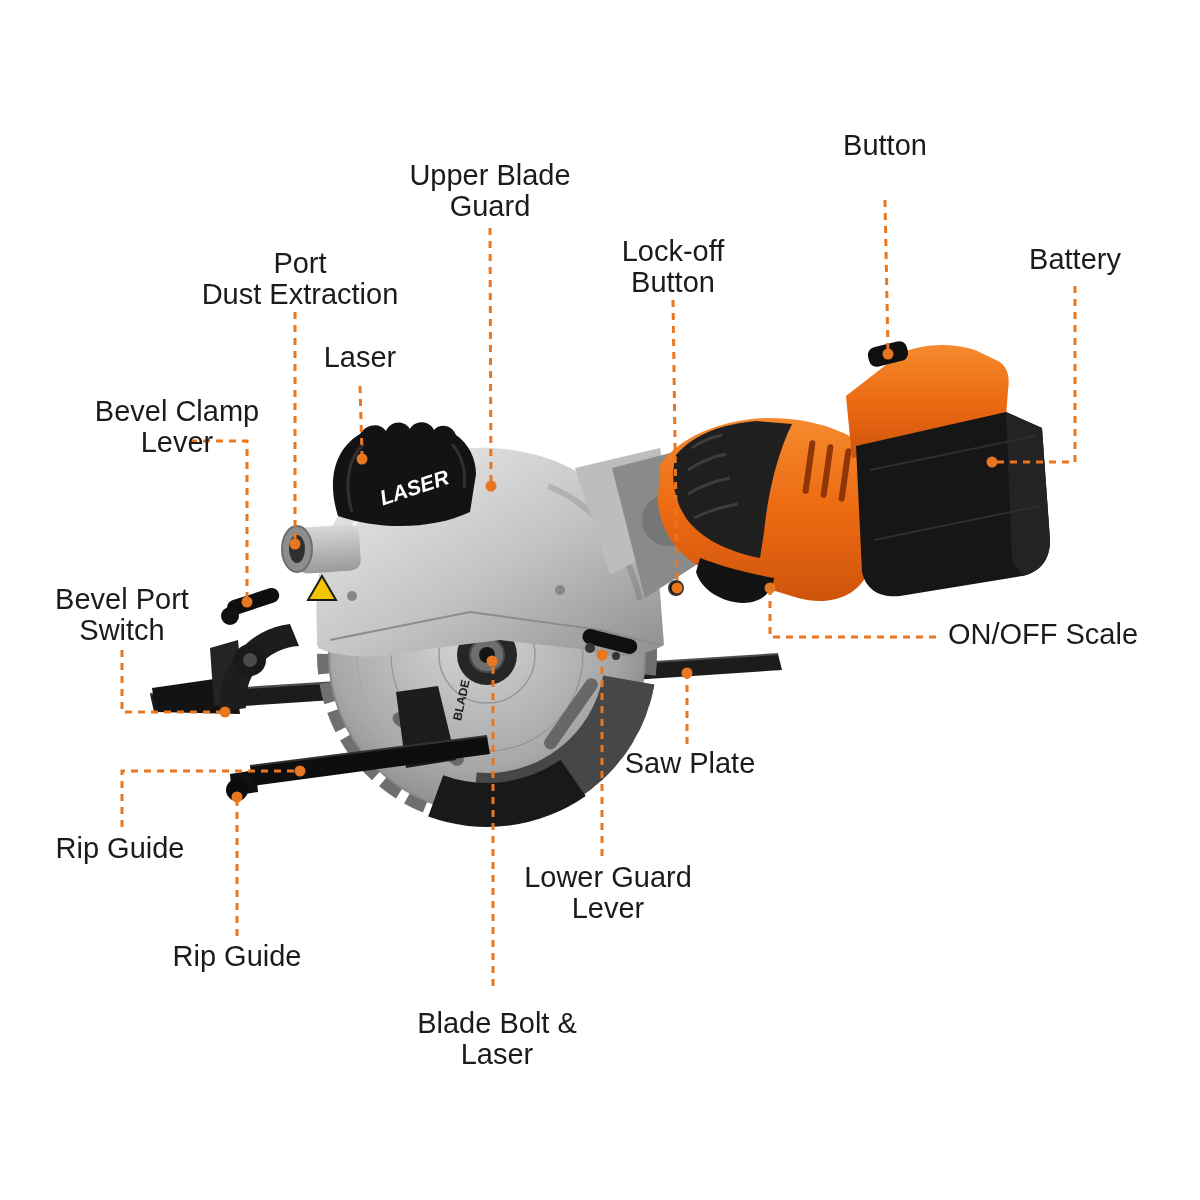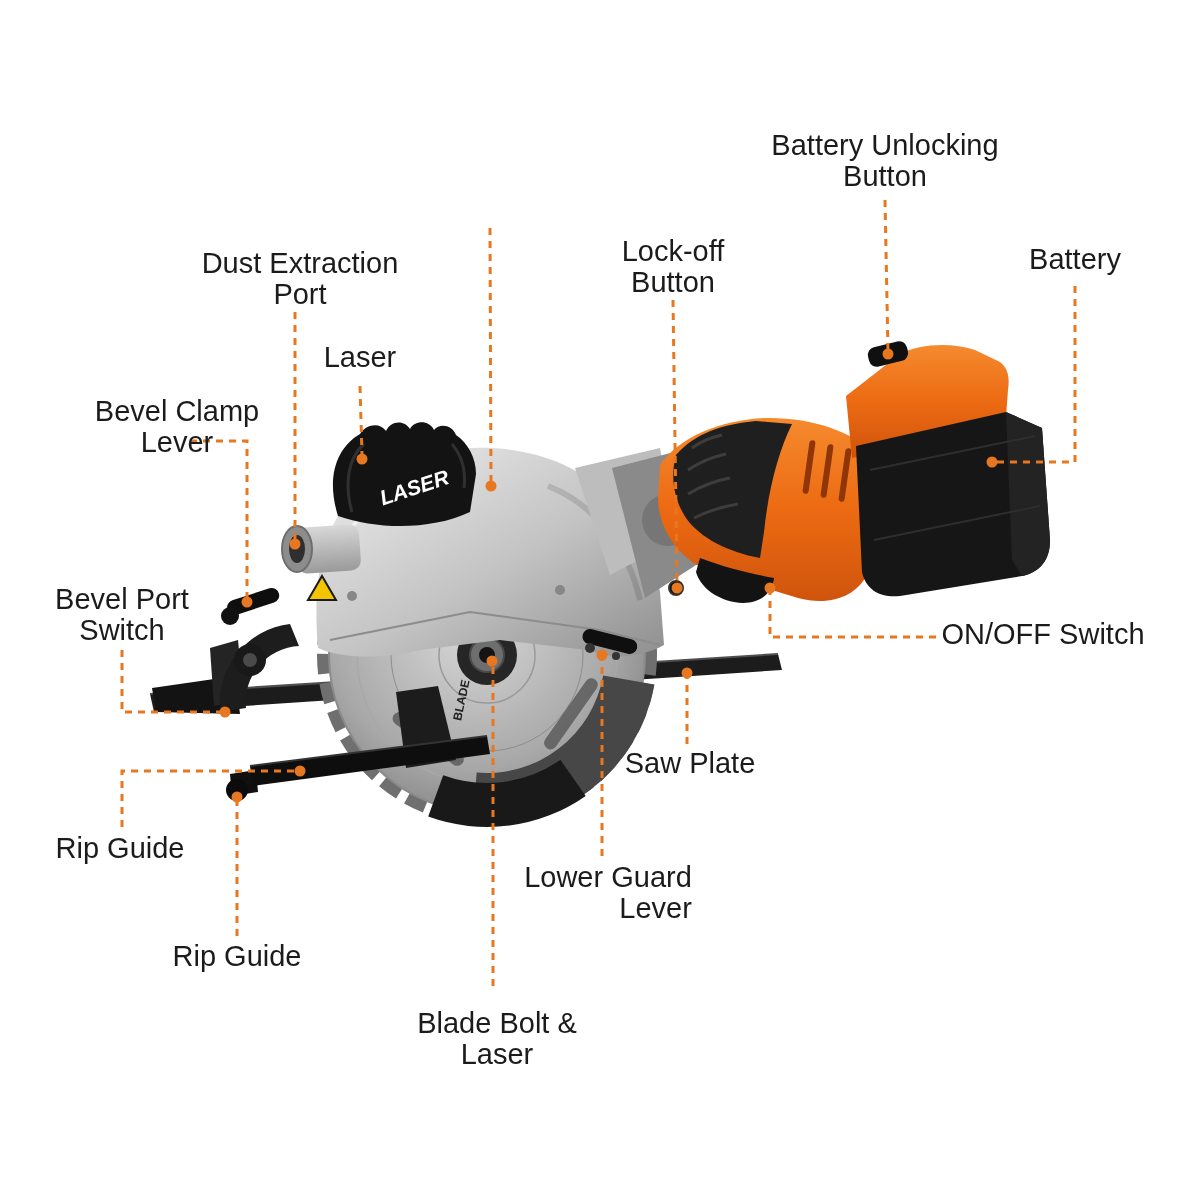--- a/index.html
+++ b/index.html
@@ -208,55 +208,58 @@
 
       <polyline class="leader" points="237,936 237,801"></polyline>
       <circle class="dot" cx="237" cy="797" r="5.5"></circle>
 
       <polyline class="leader" points="493,986 493,666"></polyline>
       <circle class="dot" cx="492" cy="661" r="5.5"></circle>
     </g>
   </svg>
 
   <div class="label" style="left:885px; top:130px;">
-    <span>Battery Unlocking</span>
     <span>Button</span>
   </div>
+  <div class="label" style="left:490px; top:160px;">
+    <span>Upper Blade</span>
+    <span>Guard</span>
+  </div>
   <div class="label" style="left:300px; top:248px;">
+    <span>Port</span>
     <span>Dust Extraction</span>
-    <span>Port</span>
   </div>
   <div class="label" style="left:673px; top:236px;">
     <span>Lock-off</span>
     <span>Button</span>
   </div>
   <div class="label" style="left:1075px; top:244px;">
     <span>Battery</span>
   </div>
   <div class="label" style="left:360px; top:342px;">
     <span>Laser</span>
   </div>
   <div class="label" style="left:148px; top:396px;margin-left:29px;">
     <span>Bevel Clamp</span>
     <span>Lever</span>
   </div>
   <div class="label" style="left:122px; top:584px;">
     <span>Bevel Port</span>
     <span>Switch</span>
   </div>
   <div class="label" style="left:1043px; top:619px;">
-    <span>ON/OFF Switch</span>
+    <span>ON/OFF Scale</span>
   </div>
   <div class="label" style="left:690px; top:748px;">
     <span>Saw Plate</span>
   </div>
   <div class="label" style="left:120px; top:833px;">
     <span>Rip Guide</span>
   </div>
-  <div class="label" style="left:608px; top:862px;text-align:right;">
+  <div class="label" style="left:608px; top:862px;">
     <span>Lower Guard</span>
     <span>Lever</span>
   </div>
   <div class="label" style="left:237px; top:941px;">
     <span>Rip Guide</span>
   </div>
   <div class="label" style="left:497px; top:1008px;">
     <span>Blade Bolt &amp;</span>
     <span>Laser</span>
   </div>

